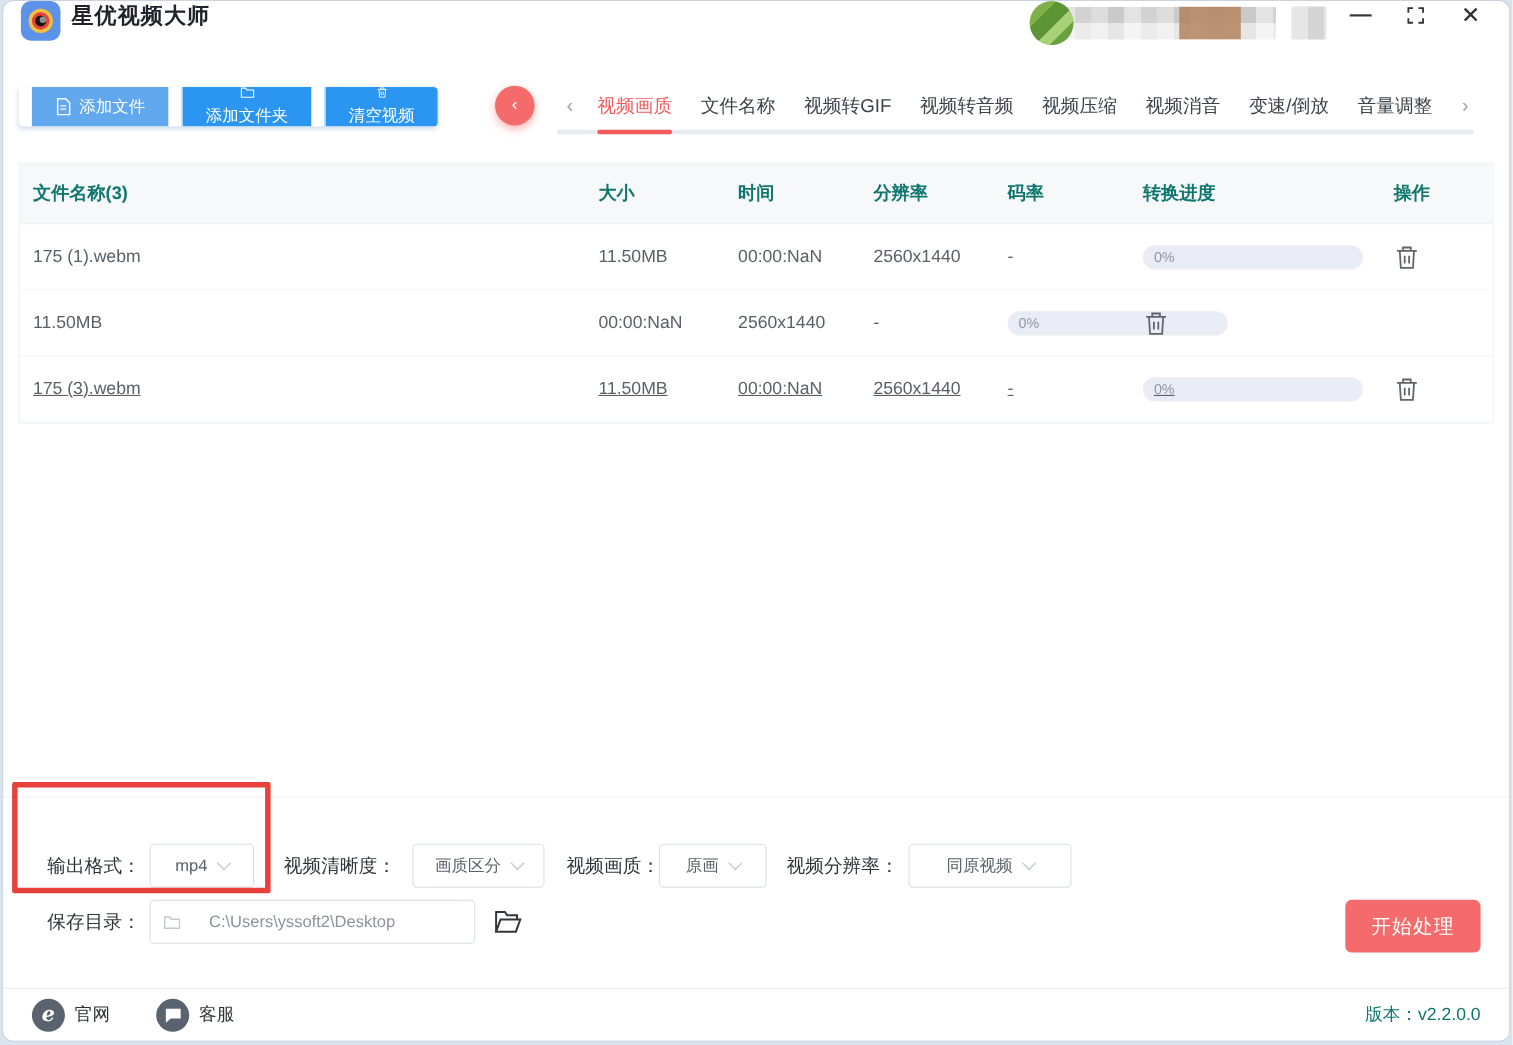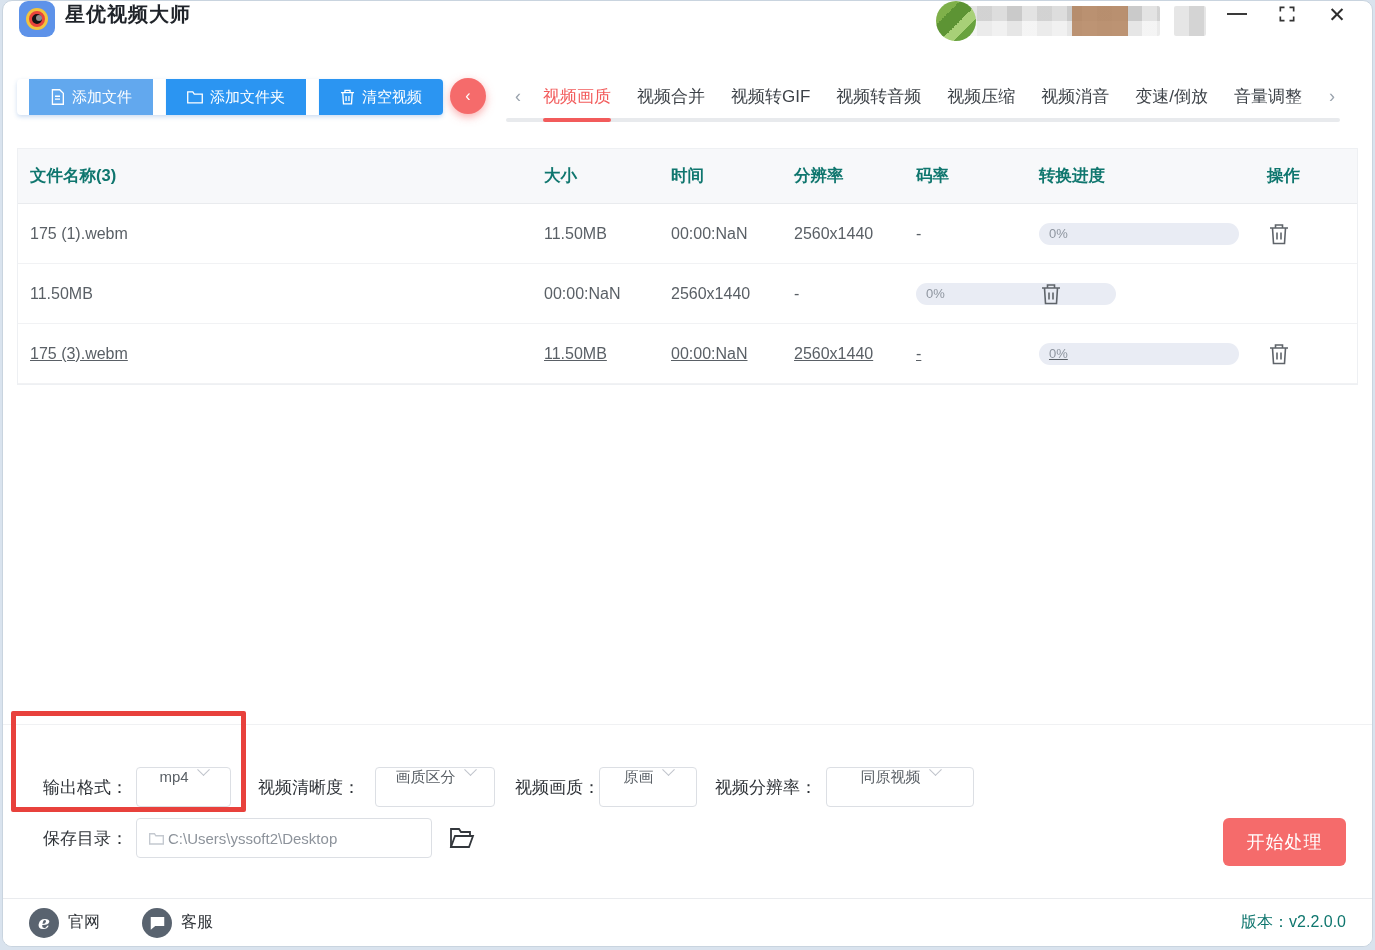--- a/index.html
+++ b/index.html
@@ -35,21 +35,21 @@
 
   .win-controls { display:flex; align-items:center; gap:24px; margin-left:18px; }
   .win-btn { width:26px; height:26px; display:grid; place-items:center; cursor:pointer; color:#2e2e2e; }
   .min-line { width:20px; height:2px; background:#3a3a3a; }
   .close-glyph { font-size:21px; line-height:1; color:#2e2e2e; }
 
   
   .btn-group { position:absolute; left:14px; top:78px; height:36px; display:flex; border-radius:4px; overflow:hidden; box-shadow:0 2px 4px rgba(60,120,200,.25); }
   .tb-btn { display:flex; align-items:center; gap:7px; padding:0 21px; color:#fff; font-size:15px; cursor:pointer; background:#2b95f2;margin-left:12px; }
   .tb-btn.light { background:#62a8ee; }
-  .tb-btn + .tb-btn { border-left:1px solid rgba(255,255,255,.95); }
+  .tb-btn + .tb-btn { border-left:1px solid rgba(255,255,255,.95);flex-direction:column; }
 
   .tabnav { position:absolute; left:445px; top:77px; right:28px; height:44px; }
   .back-circle { position:absolute; left:2px; top:0; width:36px; height:36px; border-radius:50%; background:#f56b6b;
     color:#fff; display:grid; place-items:center; font-size:16px; cursor:pointer; box-shadow:0 3px 8px rgba(245,107,107,.55); }
   .tabs-strip { position:absolute; left:58px; right:0; top:0; height:36px; display:flex; align-items:center; }
   .chev { color:#9aa3ad; font-size:18px; width:24px; text-align:center; cursor:pointer; flex:0 0 auto; }
   .chev.right { margin-left:auto; }
   .tab { padding:0 13px; font-size:17px; color:#3d4248; white-space:nowrap; cursor:pointer; }
   .tab.active { color:#f25b5b; }
   .track { position:absolute; left:58px; right:4px; top:40px; height:4px; background:#e8eaed; border-radius:2px; }
@@ -62,24 +62,24 @@
   .trow { height:60px; font-size:16px; color:#5a6066; border-bottom:1px solid #f1f2f4; background:#fff; }
   .trow:last-child { border-bottom:1px solid #f1f2f4;text-decoration:underline; }
   .pill { width:200px; height:22px; background:#e9ecf4; border-radius:11px; display:flex; align-items:center; padding-left:10px; font-size:13px; color:#8f96a0; }
   .trash-btn { width:24px; height:24px; display:grid; place-items:center; cursor:pointer; color:#5f646a; }
 
   
   .bottom-panel { position:absolute; left:0; right:0; top:723px; height:179px; border-top:1px solid #f0f1f3; background:#fff; }
   .bp-label { position:absolute; top:42px; height:40px; display:flex; align-items:center; font-size:17px; color:#2f3338; }
   .bp-label.row2 { top:93px; }
   .sel { position:absolute; top:42px; height:40px; border:1px solid #dcdfe4; border-radius:4px; background:#fff;
-    display:flex; align-items:flex-start; justify-content:center; gap:10px; color:#5a6066; font-size:15px; cursor:pointer; }
+    display:flex; align-items:center; justify-content:center; gap:10px; color:#5a6066; font-size:15px; cursor:pointer; }
   .sel-chev { width:9px; height:9px; border-right:1.5px solid #c0c4cc; border-bottom:1.5px solid #c0c4cc; transform:rotate(45deg) translate(-2px,-2px); }
   .path-input { position:absolute; left:133px; top:93px; width:296px; height:40px; border:1px solid #dcdfe4; border-radius:4px;
-    display:flex; align-items:center; gap:4px; padding:0 12px; background:#fff; }
+    display:flex; align-items:center; gap:26px; padding:0 12px; background:#fff; }
   .path-input input { border:none; outline:none; flex:1; font-size:15px; color:#8d939b; font-family:inherit; background:transparent; }
   .open-folder-btn { position:absolute; left:444px; top:98px; width:30px; height:30px; display:grid; place-items:center; cursor:pointer; color:#33373c; }
   .start-btn { position:absolute; right:26px; top:93px; width:123px; height:48px; background:#f56b6b; border-radius:6px;
     color:#fff; font-size:18px; display:grid; place-items:center; cursor:pointer; letter-spacing:1px; }
   .annotation { position:absolute; left:8px; top:710px; width:235px; height:101px; border:5px solid #e8413c; border-radius:2px; z-index:6; pointer-events:none; }
 
   
   .footer { position:absolute; left:0; right:0; bottom:0; height:48px; border-top:1px solid #e9ebee; display:flex; align-items:center; padding:0 26px; background:#fff; }
   .f-item { display:flex; align-items:center; gap:9px; margin-right:42px; cursor:pointer; }
   .f-icon { width:30px; height:30px; border-radius:50%; background:#59636f; color:#fff; display:grid; place-items:center; flex:0 0 auto; }
@@ -148,21 +148,21 @@
 
   <div class="tabnav">
     <div class="back-circle">
         <span>‹</span>
       </div>
     <div class="track"></div>
     <div class="underline"></div>
     <div class="tabs-strip">
       <div class="chev">‹</div>
       <div class="tab active">视频画质</div>
-      <div class="tab">视频合并</div>
+      <div class="tab">文件名称</div>
       <div class="tab">视频转GIF</div>
       <div class="tab">视频转音频</div>
       <div class="tab">视频压缩</div>
       <div class="tab">视频消音</div>
       <div class="tab">变速/倒放</div>
       <div class="tab">音量调整</div>
       <div class="chev right">›</div>
     </div>
   </div>
 

